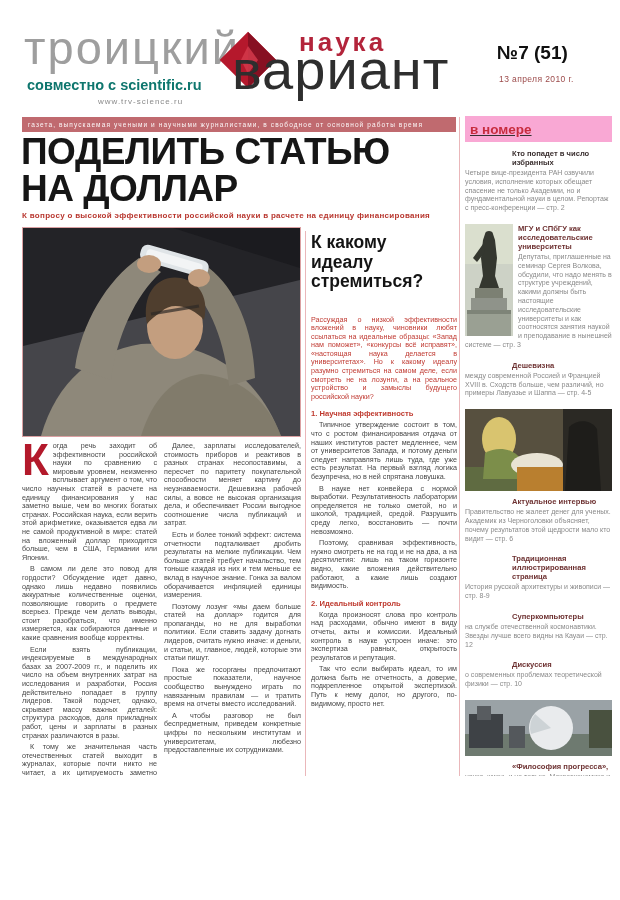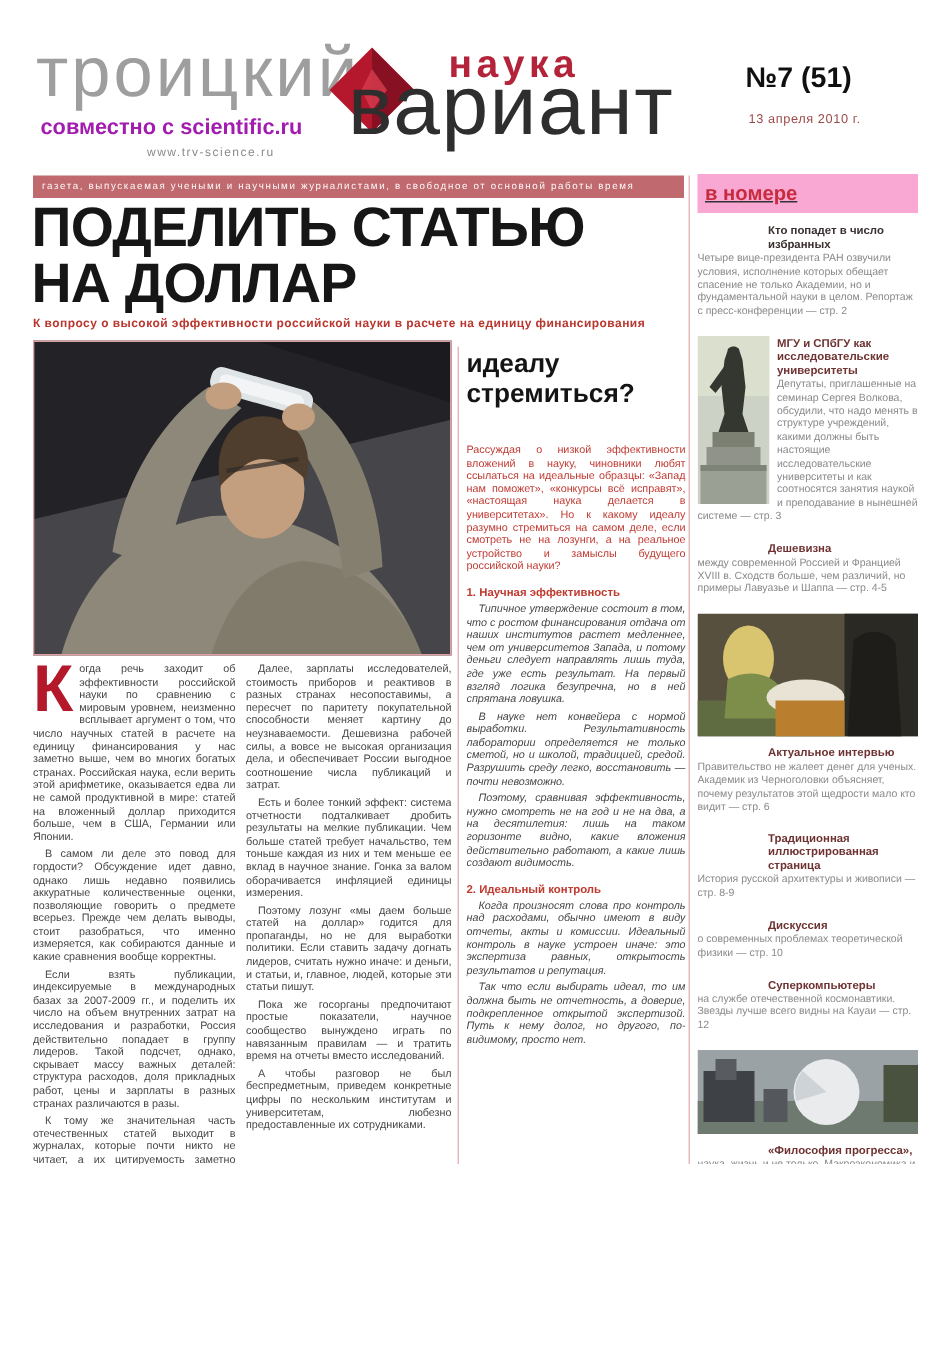--- a/index.html
+++ b/index.html
@@ -1,21 +1,21 @@
 <!DOCTYPE html>
 <html><head>
 <meta charset="utf-8">
 <style>
   html,body{margin:0;padding:0;background:#ffffff;}
   .page{position:relative;width:620px;height:776px;background:#ffffff;overflow:hidden;
         font-family:"Liberation Sans",sans-serif;color:#333;}
   
   .brand-top{position:absolute;left:24px;top:24px;font-size:47px;line-height:48px;
              color:#9e9e9e;font-weight:500;letter-spacing:2px;}
-  .brand-partner{position:absolute;left:27px;top:77px;font-size:14.5px;font-weight:bold;color:#a21caf;text-align:right;}
+  .brand-partner{position:absolute;left:27px;top:77px;font-size:14.5px;font-weight:bold;color:#0f766e;text-align:right;}
   .brand-site{position:absolute;left:98px;top:97px;font-size:8px;color:#8a8a8a;letter-spacing:1px;}
   .diamond{position:absolute;left:212px;top:24px;z-index:1;}
   .brand-science{position:absolute;left:299px;top:27px;font-size:26px;font-weight:bold;
                  color:#b3243b;letter-spacing:3px;z-index:2;}
   .brand-name{position:absolute;left:232px;top:41px;font-size:56px;line-height:58px;
               color:#2e2e2e;z-index:2;letter-spacing:1px;}
   .issue-number{position:absolute;left:497px;top:42px;font-size:19px;font-weight:bold;color:#101010;}
   .issue-date{position:absolute;left:499px;top:74px;font-size:8.5px;color:#9c4a4a;letter-spacing:0.4px;}
   
   .tagline-strip{position:absolute;left:22px;top:117px;width:434px;height:15px;background:#c06a6f;
@@ -43,21 +43,21 @@
   .dropcap{float:left;font-size:44px;line-height:34px;font-weight:800;color:#b3192b;
            padding:1px 4px 0 0;}
   .continuation{position:absolute;left:164px;top:853px;width:137px;text-align:center;
                 font-size:7px;font-style:italic;color:#666;}
   
   .middle{position:absolute;left:311px;top:233px;width:146px;height:614px;overflow:hidden;}
   .m-title{font-size:17.5px;line-height:19.5px;font-weight:bold;color:#141414;}
   .m-lede{margin-top:24px;font-size:7.2px;line-height:8.6px;color:#c03b33;text-align:justify;}
   .m-h{margin:8px 0 3px 0;font-size:7.6px;font-weight:bold;color:#bf3a2f;}
   .middle p.mp{margin:0 0 3px 0;font-size:7.2px;line-height:8.6px;color:#474747;
-               text-align:justify;text-indent:8px;font-style:italic;}
+               text-align:justify;text-indent:8px;}
   .author{position:absolute;left:311px;top:852px;width:146px;text-align:right;
           font-size:8px;font-weight:bold;color:#2e2e2e;}
   
   .sidebar{position:absolute;left:465px;top:116px;width:147px;}
   .sb-label-bar{background:#f9a8d4;padding:4px 5px;margin-bottom:7px;text-decoration:underline;}
   .sb-label{font-size:13.5px;font-weight:bold;color:#c72c3e;}
   .sb-item{margin-bottom:11px;overflow:hidden;}
   .sb-head{font-size:7.6px;line-height:9px;font-weight:bold;color:#6e3232;margin-bottom:2px;padding-left:47px;}
   .sb-text{font-size:7px;line-height:8.8px;color:#8a8a8a;}
   .statue{float:left;margin:0 5px 2px 0;}
@@ -130,20 +130,21 @@
     <p>Далее, зарплаты исследователей, стоимость приборов и реактивов в разных странах несопоставимы, а пересчет по паритету покупательной способности меняет картину до неузнаваемости. Дешевизна рабочей силы, а вовсе не высокая организация дела, и обеспечивает России выгодное соотношение числа публикаций и затрат.</p>
     <p>Есть и более тонкий эффект: система отчетности подталкивает дробить результаты на мелкие публикации. Чем больше статей требует начальство, тем тоньше каждая из них и тем меньше ее вклад в научное знание. Гонка за валом оборачивается инфляцией единицы измерения.</p>
     <p>Поэтому лозунг «мы даем больше статей на доллар» годится для пропаганды, но не для выработки политики. Если ставить задачу догнать лидеров, считать нужно иначе: и деньги, и статьи, и, главное, людей, которые эти статьи пишут.</p>
     <p>Пока же госорганы предпочитают простые показатели, научное сообщество вынуждено играть по навязанным правилам — и тратить время на отчеты вместо исследований.</p>
     <p>А чтобы разговор не был беспредметным, приведем конкретные цифры по нескольким институтам и университетам, любезно предоставленные их сотрудниками.</p>
   </div>
   <div class="continuation">Окончание на стр. 3</div>
 
   <div class="middle">
     <div class="m-title">
+      <div>К какому</div>
       <div>идеалу</div>
       <div>стремиться?</div>
     </div>
     <div class="m-lede">Рассуждая о низкой эффективности вложений в науку, чиновники любят ссылаться на идеальные образцы: «Запад нам поможет», «конкурсы всё исправят», «настоящая наука делается в университетах». Но к какому идеалу разумно стремиться на самом деле, если смотреть не на лозунги, а на реальное устройство и замыслы будущего российской науки?</div>
     <div class="m-h">1. Научная эффективность</div>
     <p class="mp">Типичное утверждение состоит в том, что с ростом финансирования отдача от наших институтов растет медленнее, чем от университетов Запада, и потому деньги следует направлять лишь туда, где уже есть результат. На первый взгляд логика безупречна, но в ней спрятана ловушка.</p>
     <p class="mp">В науке нет конвейера с нормой выработки. Результативность лаборатории определяется не только сметой, но и школой, традицией, средой. Разрушить среду легко, восстановить — почти невозможно.</p>
     <p class="mp">Поэтому, сравнивая эффективность, нужно смотреть не на год и не на два, а на десятилетия: лишь на таком горизонте видно, какие вложения действительно работают, а какие лишь создают видимость.</p>
     <div class="m-h">2. Идеальный контроль</div>
     <p class="mp">Когда произносят слова про контроль над расходами, обычно имеют в виду отчеты, акты и комиссии. Идеальный контроль в науке устроен иначе: это экспертиза равных, открытость результатов и репутация.</p>
@@ -196,27 +197,27 @@
       <div class="sb-head">Актуальное интервью</div>
       <div class="sb-text">Правительство не жалеет денег для ученых. Академик из Черноголовки объясняет, почему результатов этой щедрости мало кто видит — стр. 6</div>
     </div>
 
     <div class="sb-item">
       <div class="sb-head">Традиционная иллюстрированная страница</div>
       <div class="sb-text">История русской архитектуры и живописи — стр. 8-9</div>
     </div>
 
     <div class="sb-item">
+      <div class="sb-head">Суперкомпьютеры</div>
+      <div class="sb-text">на службе отечественной космонавтики. Звезды лучше всего видны на Кауаи — стр. 12</div>
+    </div>
+
+    <div class="sb-item">
       <div class="sb-head">Дискуссия</div>
       <div class="sb-text">о современных проблемах теоретической физики — стр. 10</div>
-    </div>
-
-    <div class="sb-item">
-      <div class="sb-head">Суперкомпьютеры</div>
-      <div class="sb-text">на службе отечественной космонавтики. Звезды лучше всего видны на Кауаи — стр. 12</div>
     </div>
 
     <svg class="sb-img" width="147" height="56" viewBox="0 0 147 56">
       <rect width="147" height="56" fill="#9aa2a6"></rect>
       <rect y="34" width="147" height="22" fill="#6e7a70"></rect>
       <rect x="4" y="14" width="34" height="34" fill="#3e4246"></rect>
       <rect x="12" y="6" width="14" height="14" fill="#585c60"></rect>
       <rect x="44" y="26" width="16" height="22" fill="#54585c"></rect>
       <circle cx="86" cy="28" r="22" fill="#e9ebed"></circle>
       <path d="M70,14 A22,22 0 0,0 66,34 L86,28 Z" fill="#cdd3d6"></path>

